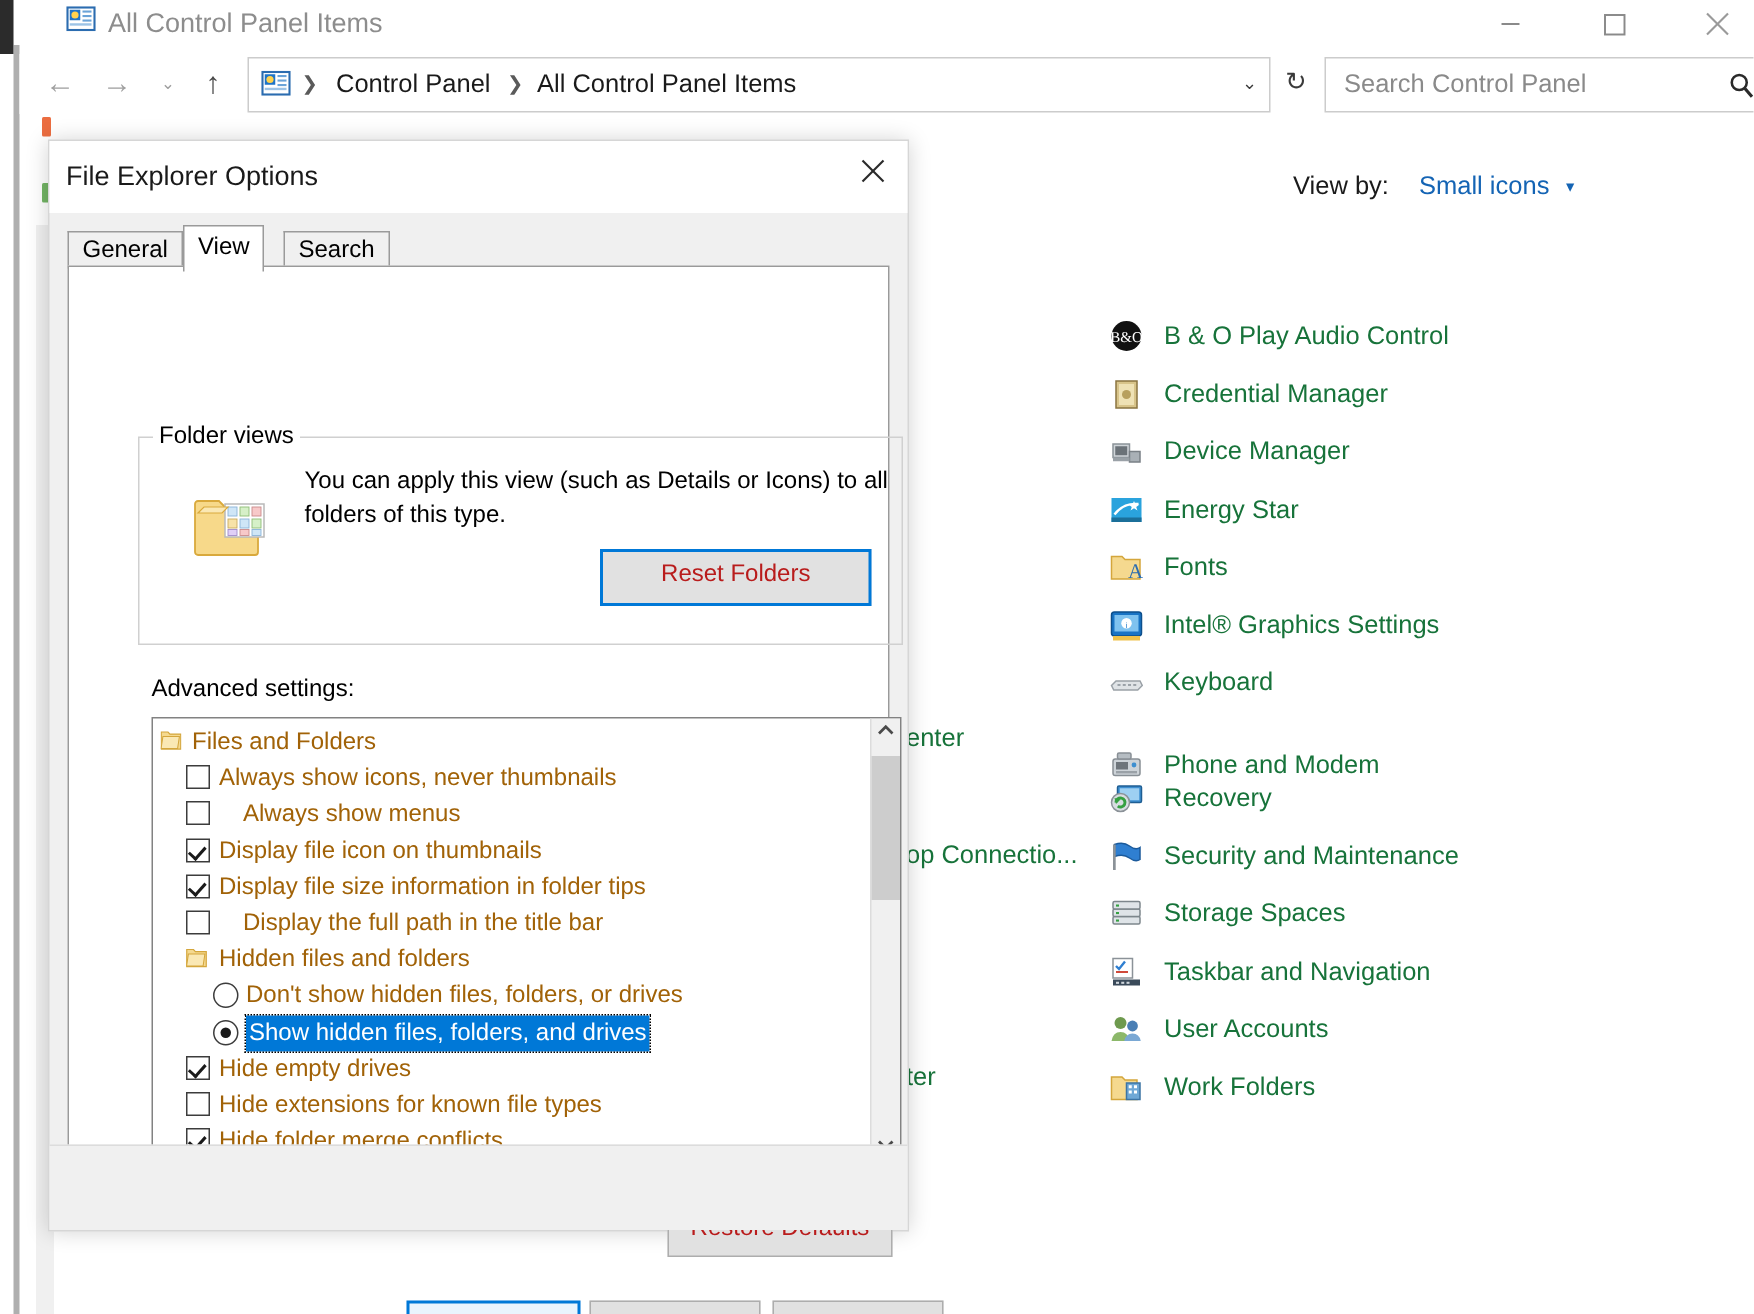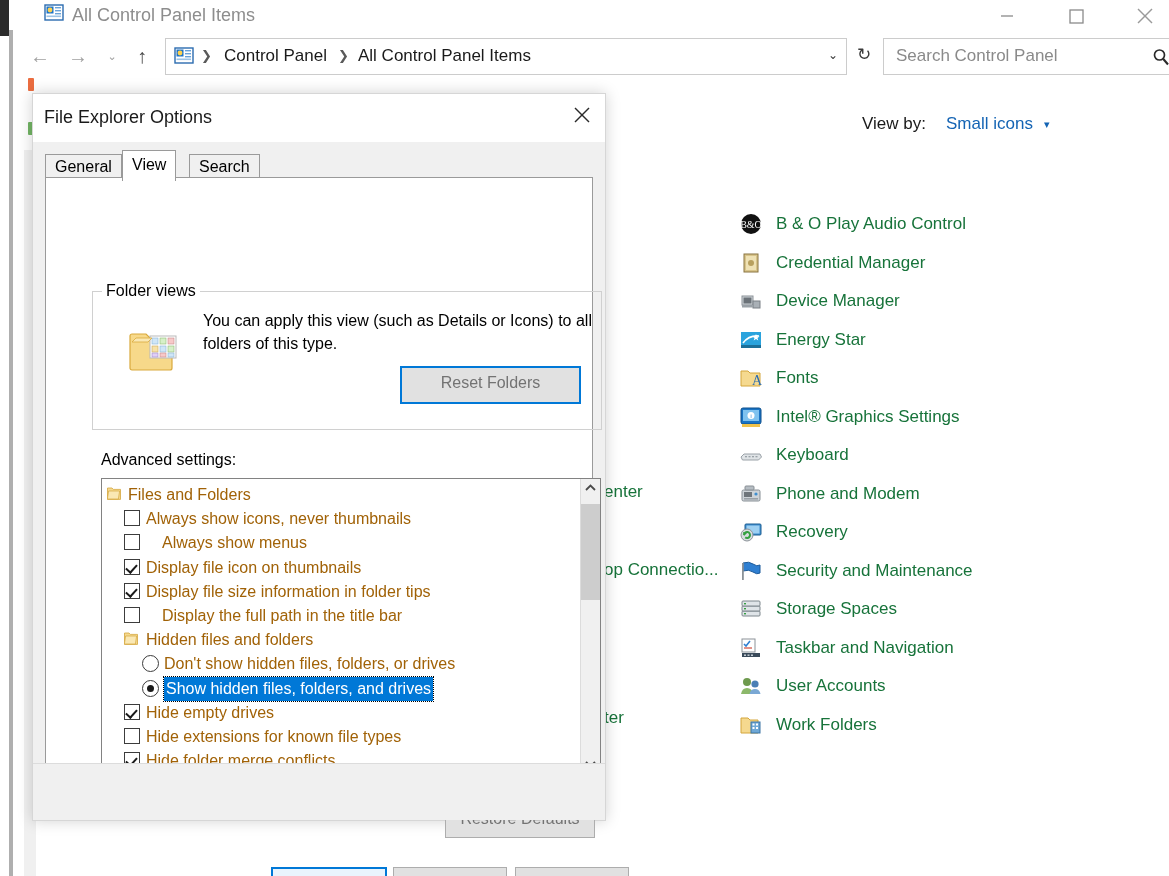--- a/index.html
+++ b/index.html
@@ -88,21 +88,21 @@
     border:1px solid #9a9a9a;}
 
   
   #folderviews-group{position:absolute;left:59px;top:197px;width:508px;height:137px;
     border:1px solid #d0d0d0;}
   #folderviews-legend{position:absolute;left:69px;top:188px;background:#ffffff;padding:0 4px;
     font-size:16px;color:#000;}
   #fv-folder-icon{position:absolute;left:96px;top:232px;width:50px;height:48px;}
   #fv-desc{position:absolute;left:170px;top:215px;width:390px;font-size:16px;color:#000;line-height:23px;}
   .dlgbtn{position:absolute;height:34px;border:1px solid #adadad;background:#e1e1e1;
-    font-size:16px;color:#737373;text-align:center;line-height:32px;font-family:"Liberation Sans",sans-serif;}
+    font-size:16px;color:#b91c1c;text-align:center;line-height:32px;font-family:"Liberation Sans",sans-serif;}
   .dlgbtn.disabled{color:#9d9d9d;background:#cfcfcf;border-color:#cfcfcf;}
   .dlgbtn.focus{border:2px solid #0078d7;line-height:30px;}
   .dlgbtn.default{border:2px solid #0078d7;background:#e9f4fd;line-height:30px;}
   #btn-apply-folders{left:172px;top:272px;width:175px;}
   #btn-reset-folders{left:367px;top:272px;width:177px;}
 
   
   #adv-label{position:absolute;left:68px;top:357px;font-size:16px;color:#000;}
   #adv-list{position:absolute;left:68px;top:384px;width:498px;height:297px;
     background:#ffffff;border:1px solid #828282;overflow:hidden;}
@@ -292,21 +292,21 @@
             <path d="M1 13 l3 -3 h16 l1.5 3 -3 3 h-16 z" fill="#dfe3e6" stroke="#9aa1a7"></path>
             <g fill="#9aa1a7">
               <rect x="5" y="12" width="2" height="1.3"></rect>
               <rect x="8.5" y="12" width="2" height="1.3"></rect>
               <rect x="12" y="12" width="2" height="1.3"></rect>
               <rect x="15.5" y="12" width="2" height="1.3"></rect>
             </g>
           </svg></span>
         <span class="cpi-label">Keyboard</span>
       </div>
-      <div class="cp-item" style="top: 270px;">
+      <div class="cp-item" style="top: 286px;">
         <span class="cpi-icon"><svg width="22" height="22" viewBox="0 0 22 22">
             <rect x="2" y="7" width="18" height="11" rx="1.5" fill="#cdd3d8" stroke="#888f95"></rect>
             <rect x="4" y="9" width="8" height="5" fill="#6e757b"></rect>
             <circle cx="16" cy="11" r="1.6" fill="#3e8fd0"></circle>
             <rect x="4" y="15" width="14" height="1.6" fill="#9aa1a7"></rect>
             <rect x="5" y="3" width="9" height="4" rx="1" fill="#b6bdc3" stroke="#888f95"></rect>
           </svg></span>
         <span class="cpi-label">Phone and Modem</span>
       </div>
       <div class="cp-item" style="top: 308px;">

